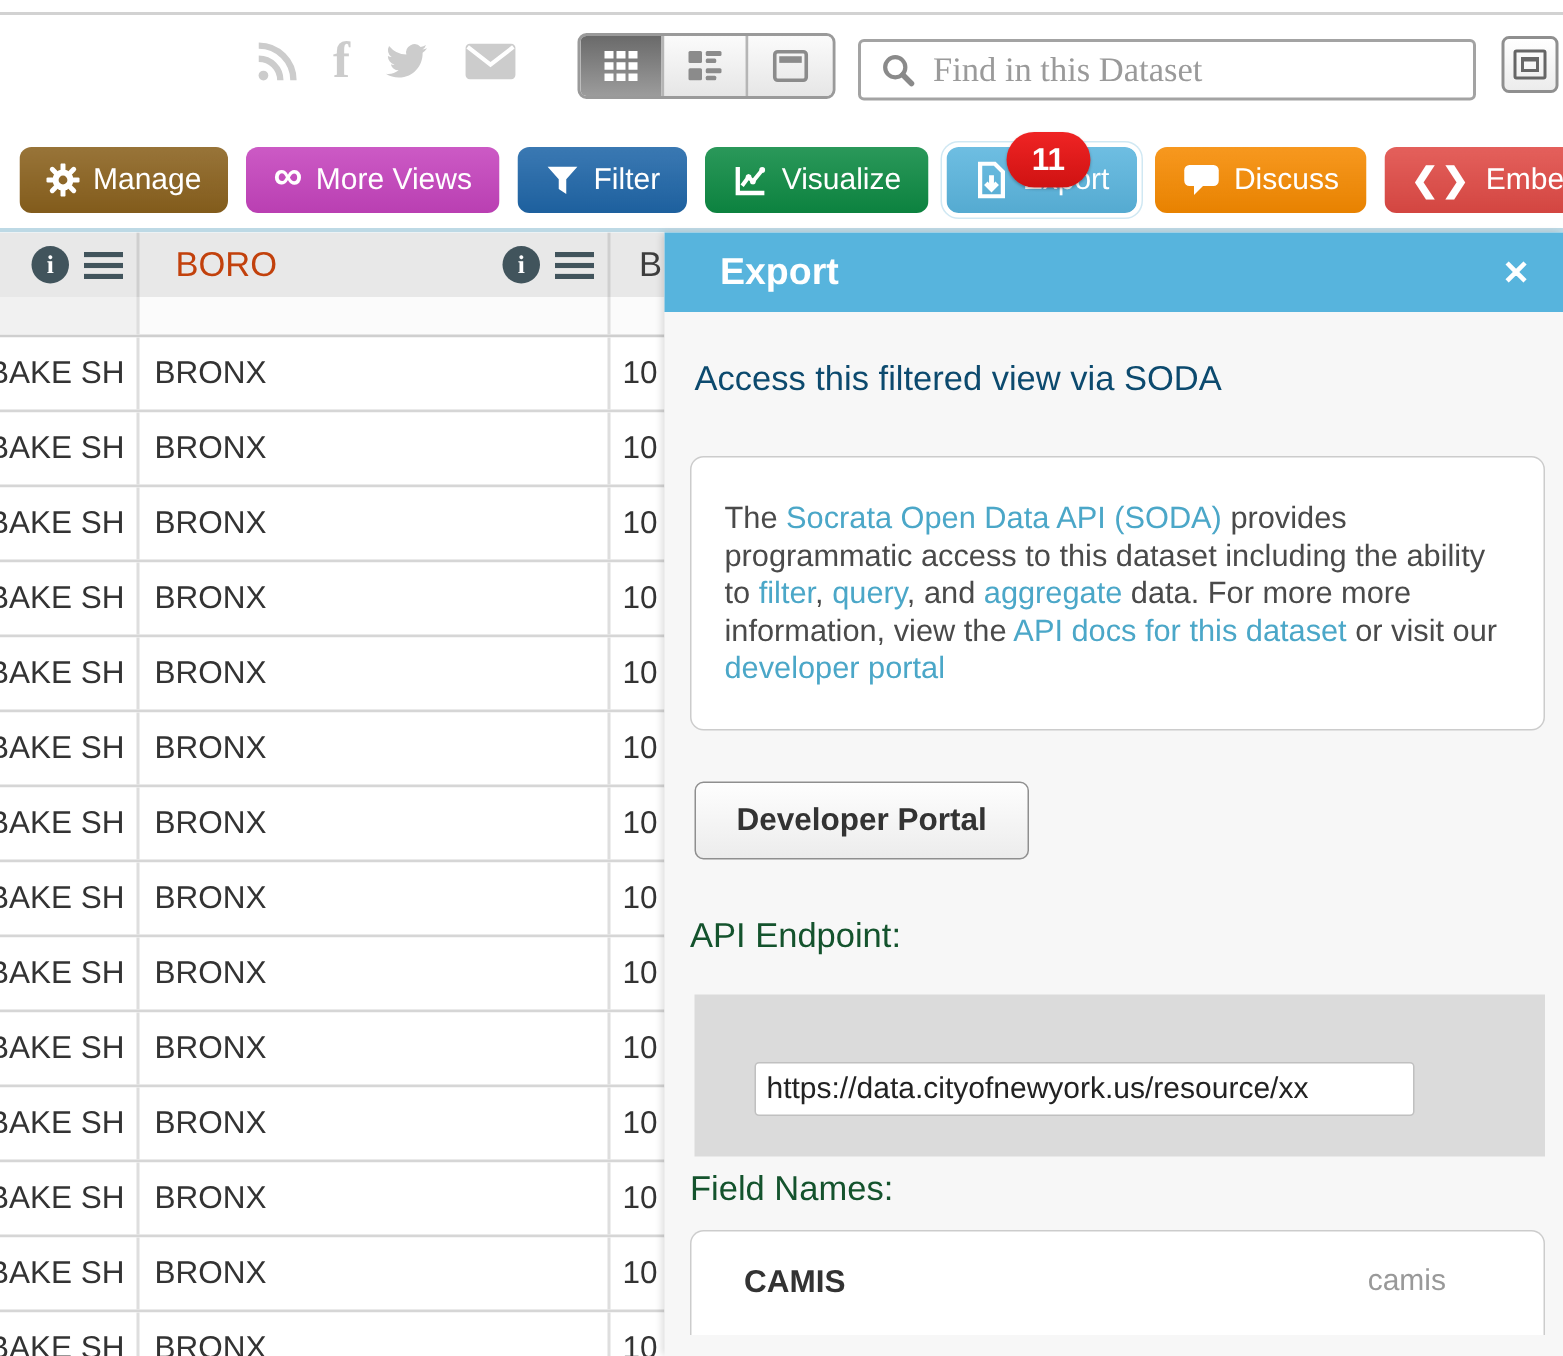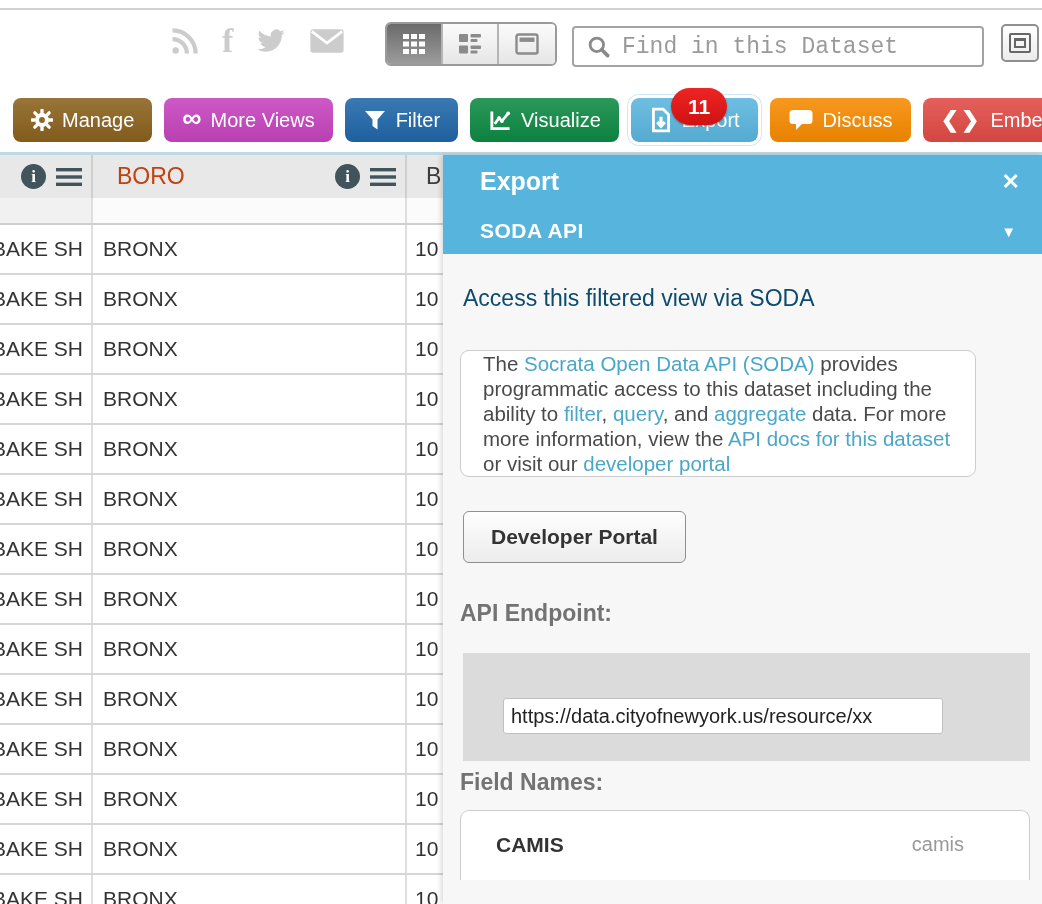--- a/index.html
+++ b/index.html
@@ -18,21 +18,21 @@
                border:2px solid #9a9a9a; border-radius:6px; overflow:hidden; background:#fff; }
   .vm-btn { width:56px; height:100%; display:flex; align-items:center; justify-content:center;
             background:linear-gradient(#fbfbfb,#e6e6e6); border-right:2px solid #b5b5b5; cursor:pointer; }
   .vm-btn:last-child { border-right:none; }
   .vm-btn.active { background:linear-gradient(#6a6a6a,#9c9c9c); }
 
   .searchbox { position:absolute; left:572px; top:26px; width:412px; height:41px;
                border:2px solid #a3a3a3; border-radius:4px; background:#fff;
                display:flex; align-items:center; padding-left:12px; }
   .searchbox input { border:none; outline:none; flex:1; font-size:23px; color:#444;
-                     font-family:Liberation Mono, monospace; margin-left:10px; background:transparent; }
+                     font-family:Liberation Serif, serif; margin-left:10px; background:transparent; }
   .searchbox input::placeholder { color:#9a9a9a; }
 
   .fullscreen-btn { position:absolute; left:1001px; top:24px; width:38px; height:38px;
                     border:2px solid #8f8f8f; border-radius:5px; background:linear-gradient(#fff,#ececec);
                     display:flex; align-items:center; justify-content:center; cursor:pointer; }
   .fs-outer { width:22px; height:20px; border:2px solid #666; border-radius:2px;
               display:flex; align-items:center; justify-content:center; }
   .fs-inner { width:12px; height:10px; border:2px solid #666; border-top-width:3px; }
 
   
@@ -83,28 +83,28 @@
            box-shadow:-2px 0 5px rgba(0,0,0,.15); }
   .panel-header { height:53px; background:#57b4dd; display:flex; align-items:center; padding:0 22px 0 37px; }
   .panel-title { color:#fff; font-weight:bold; font-size:25px; }
   .panel-close { margin-left:auto; color:#fff; font-weight:bold; font-size:22px; cursor:pointer; line-height:1; }
   .soda-bar { height:46px; background:#57b4dd; display:flex; align-items:center;
               padding:0 26px 0 37px; cursor:pointer; }
   .soda-label { color:#fff; font-weight:bold; font-size:21px; letter-spacing:.5px; }
   .soda-caret { margin-left:auto; color:#fff; font-size:15px; }
   .panel-body { padding:0 0 0 17px; }
   .intro { margin-top:31px; padding-left:3px; font-size:23px; color:#0c4a6e; }
-  .desc-box { margin-top:38px; width:516px; background:#fff; border:1px solid #ccc; border-radius:9px;
-              padding:0 22px; font-size:20.5px; line-height:25px; color:#4a4a4a; }
+  .desc-box { margin-top:38px; width:570px; background:#fff; border:1px solid #ccc; border-radius:9px;
+              padding:28px 22px; font-size:20.5px; line-height:25px; color:#4a4a4a; }
   .desc-box a { color:#4ba7c8; text-decoration:none; cursor:pointer; }
   .btn-row { margin-top:34px; display:flex; gap:17px; padding-left:3px; }
   .white-btn { height:52px; border:1px solid #8f8f8f; border-radius:6px;
                background:linear-gradient(#fefefe,#ececec); font-family:"Liberation Sans", sans-serif;
                font-weight:bold; font-size:21px; color:#333; padding:0 27px; cursor:pointer; }
-  .section-h { margin-top:37px; font-weight:bold; font-size:23px; color:#737373; }
+  .section-h { margin-top:37px; font-weight:normal; font-size:23px; color:#14532d; }
   .endpoint-box { margin-top:26px; margin-left:3px; width:567px; height:108px; background:#dbdbdb;
                   padding:45px 0 0 40px; }
   .endpoint-box input { width:440px; height:36px; border:1px solid #c0c0c0; border-radius:3px;
                         background:#fff; font-size:20px; color:#222; padding:0 2px 0 7px;
                         font-family:"Liberation Sans", sans-serif; outline:none; }
   .h-fields { margin-top:8px; }
   .fields-box { margin-top:14px; width:570px; height:70px; background:#fff; border:1px solid #ccc;
                 border-radius:9px 9px 0 0; border-bottom:none; padding:22px 65px 0 35px;
                 display:flex; align-items:flex-start; }
   .field-name { font-weight:bold; font-size:21px; color:#333; }
@@ -404,24 +404,20 @@
             <div class="gr-c3">10</div>
           </div>
         </div>
     </div>
 
     <div class="panel">
       <div class="panel-header">
         <span class="panel-title">Export</span>
         <span class="panel-close">✕</span>
       </div>
-      <div class="soda-bar">
-        <span class="soda-label">SODA API</span>
-        <span class="soda-caret">▼</span>
-      </div>
       <div class="panel-body">
         <div class="intro">Access this filtered view via SODA</div>
         <div class="desc-box" id="desc-box"><span>The </span><a>Socrata Open Data API (SODA)</a><span> provides programmatic access to this dataset including the ability to </span><a>filter</a><span>, </span><a>query</a><span>, and </span><a>aggregate</a><span> data. For more more information, view the </span><a>API docs for this dataset</a><span> or visit our </span><a>developer portal</a></div>
         <div class="btn-row">
           <button class="white-btn">Developer Portal</button>
         </div>
         <div class="section-h">API Endpoint:</div>
         <div class="endpoint-box">
           <input type="text" value="https://data.cityofnewyork.us/resource/xx" style="">
         </div>

